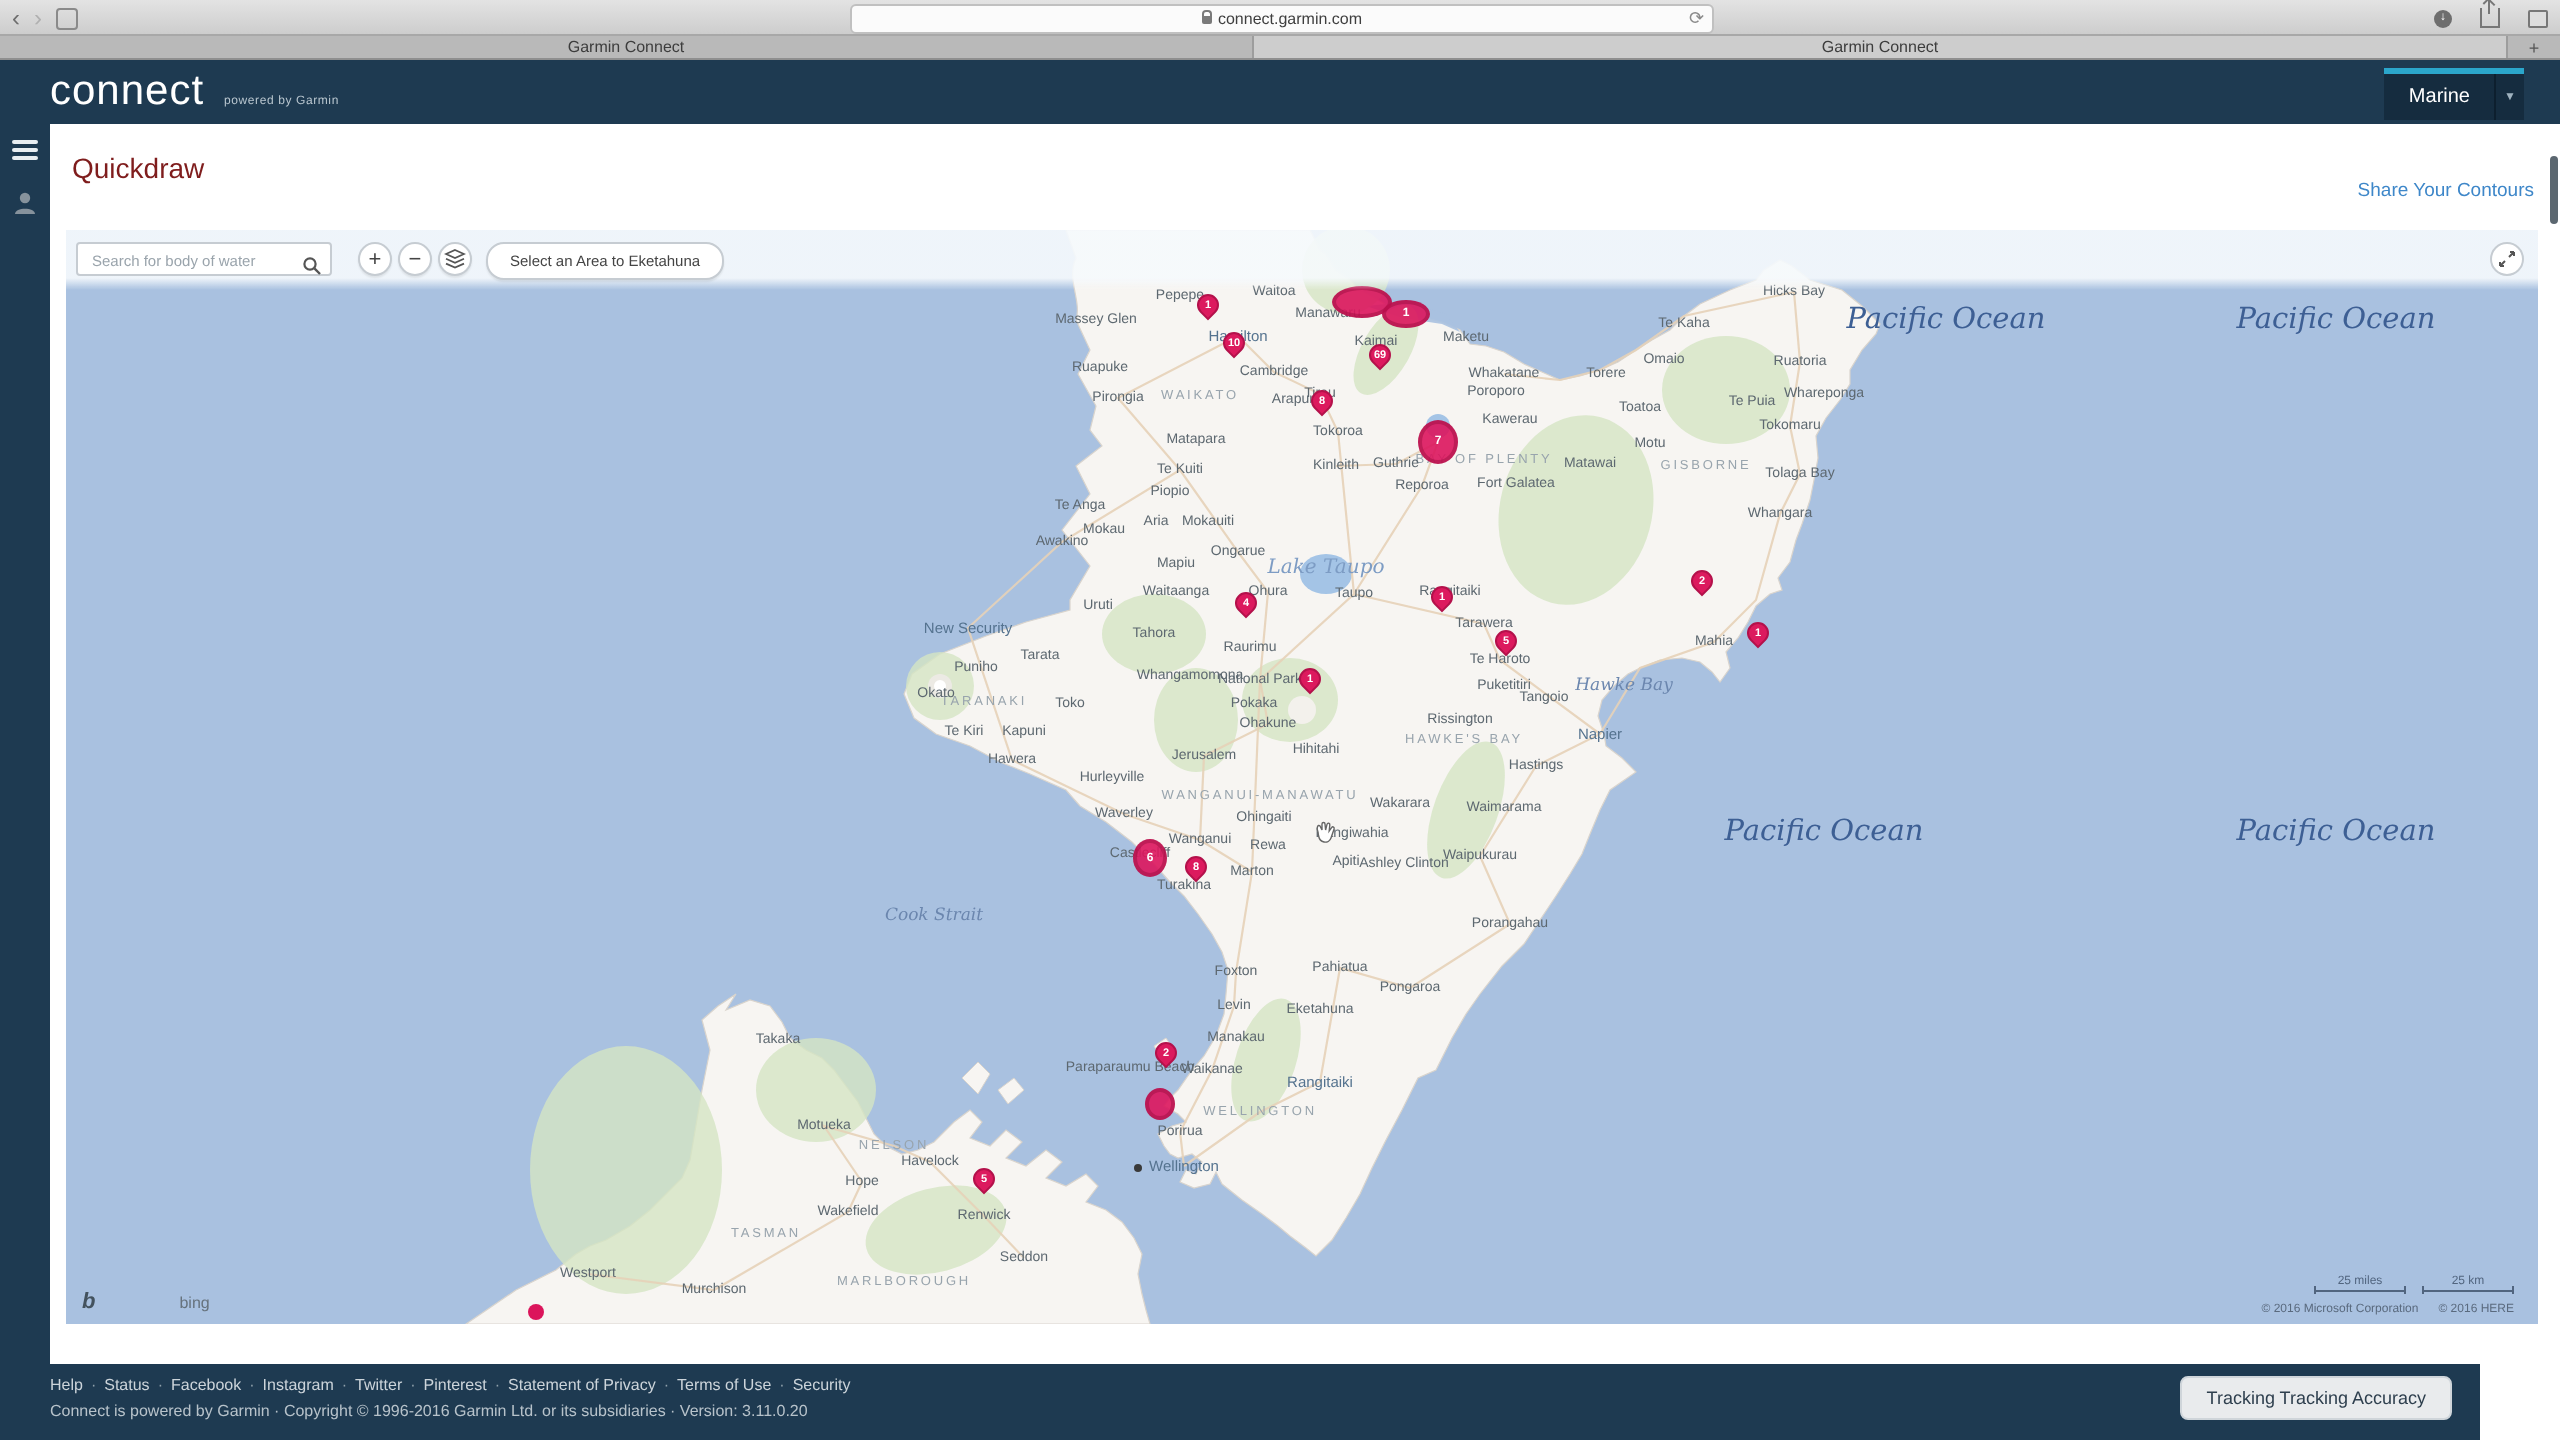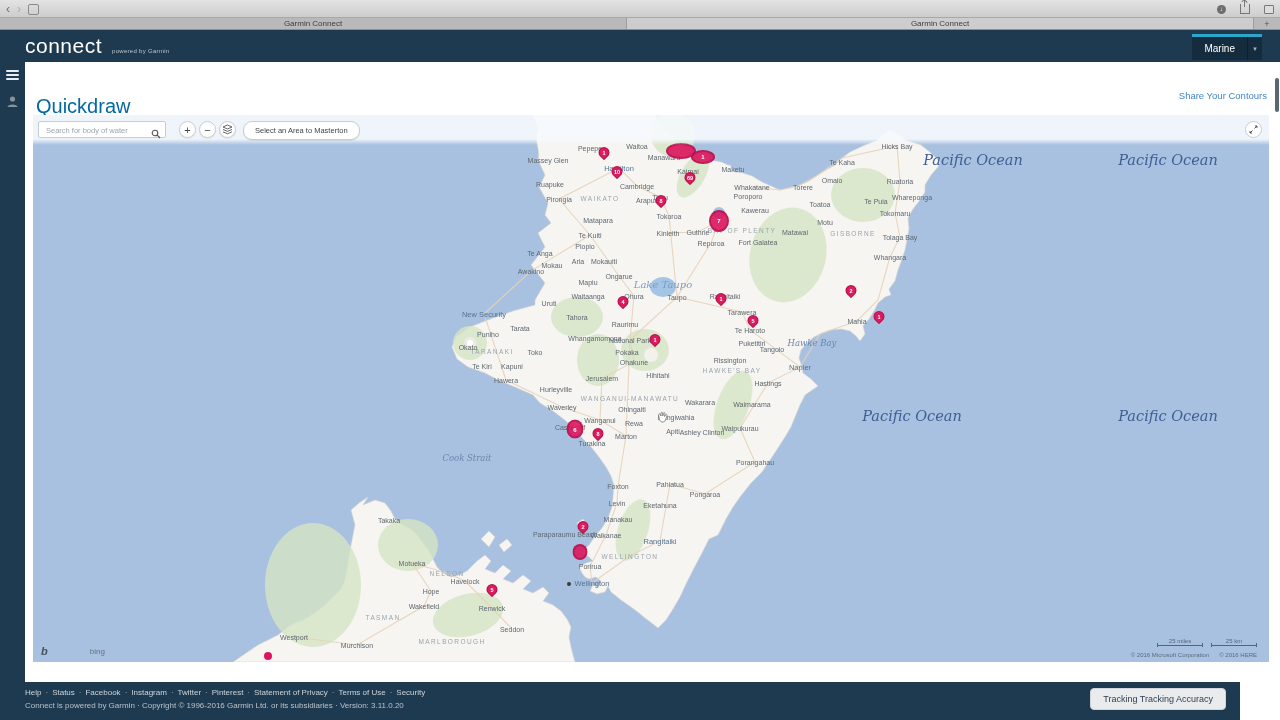--- a/index.html
+++ b/index.html
@@ -49,21 +49,21 @@
                 font-size:6px;border-left:1px solid #0d1f2e;}
 
   
   .sidebar{position:absolute;left:0;top:62px;width:25px;height:620px;background:#1e3a51;}
   .hamb{position:absolute;left:6px;top:8px;width:13px;height:10px;display:flex;flex-direction:column;justify-content:space-between;}
   .hamb span{height:2px;background:#e8eef2;border-radius:1px;}
   .person{position:absolute;left:5px;top:32px;}
 
   
   .content{position:absolute;left:25px;top:62px;width:1255px;height:620px;background:#fff;}
-  .page-title{position:absolute;left:11px;top:14px;font-size:20px;color:#0369a1;font-weight:400;margin-top:19px;}
+  .page-title{position:absolute;left:11px;top:14px;font-size:14px;color:#7f1d1d;font-weight:400;}
   .share-link{position:absolute;right:13px;top:28px;font-size:9.5px;color:#3e87c9;}
 
   
   .map-wrap{position:absolute;left:8px;top:53px;width:1236px;height:547px;overflow:hidden;background:#a9c1e0;}
   .map-svg{position:absolute;left:0;top:0;}
   .ml{position:absolute;transform:translate(-50%,-50%);white-space:nowrap;pointer-events:none;}
   .t{font-size:7px;color:#5d6870;}
   .tc{font-size:7.5px;color:#55738f;}
   .r{font-size:6.5px;letter-spacing:1.4px;color:#98a4ad;}
   .wb{font-family:"DejaVu Serif",serif;font-style:italic;font-size:14.5px;color:#3d5f94;}
@@ -114,20 +114,25 @@
   .scroll-thumb{position:absolute;right:1px;top:78px;width:4px;height:34px;background:#5b6770;border-radius:2px;}
 </style>
 </head>
 <body>
 
 <div class="chrome">
   <div class="chrome-nav">
     <span class="nav-arrow">‹</span>
     <span class="nav-arrow dis">›</span>
     <span class="sq-icon"></span>
+  </div>
+  <div class="urlbar">
+    <span class="lock"></span>
+    <span class="url-text">connect.garmin.com</span>
+    <span class="reload">⟳</span>
   </div>
   <div class="chrome-icons">
     <span class="dl-circle">↓</span>
     <span class="share-ic"></span>
     <span class="tabs-ic"></span>
   </div>
 </div>
 <div class="tabstrip">
   <div class="tab">Garmin Connect</div>
   <div class="tab active">Garmin Connect</div>
@@ -401,21 +406,21 @@
       </div>
       <div class="cbtn" style="left:146px;">+</div>
       <div class="cbtn" style="left:166px;">−</div>
       <div class="cbtn" style="left:186px;">
         <svg width="11" height="11" viewBox="0 0 11 11">
           <path d="M5.5,1 L10,3 L5.5,5 L1,3 Z" fill="none" stroke="#555" stroke-width="0.9"></path>
           <path d="M1,5.4 L5.5,7.4 L10,5.4" fill="none" stroke="#555" stroke-width="0.9"></path>
           <path d="M1,7.8 L5.5,9.8 L10,7.8" fill="none" stroke="#555" stroke-width="0.9"></path>
         </svg>
       </div>
-      <div class="pillbtn" style="left:210px;">Select an Area to Masterton</div>
+      <div class="pillbtn" style="left:210px;">Select an Area to Eketahuna</div>
       <div class="fsbtn">
         <svg width="9" height="9" viewBox="0 0 9 9">
           <path d="M5.5,3.5 L8,1 M8,1 L8,3 M8,1 L6,1" stroke="#555" stroke-width="1" fill="none"></path>
           <path d="M3.5,5.5 L1,8 M1,8 L1,6 M1,8 L3,8" stroke="#555" stroke-width="1" fill="none"></path>
         </svg>
       </div>
     </div>
 
     <div class="bing">
       <span class="bmark">b</span>

